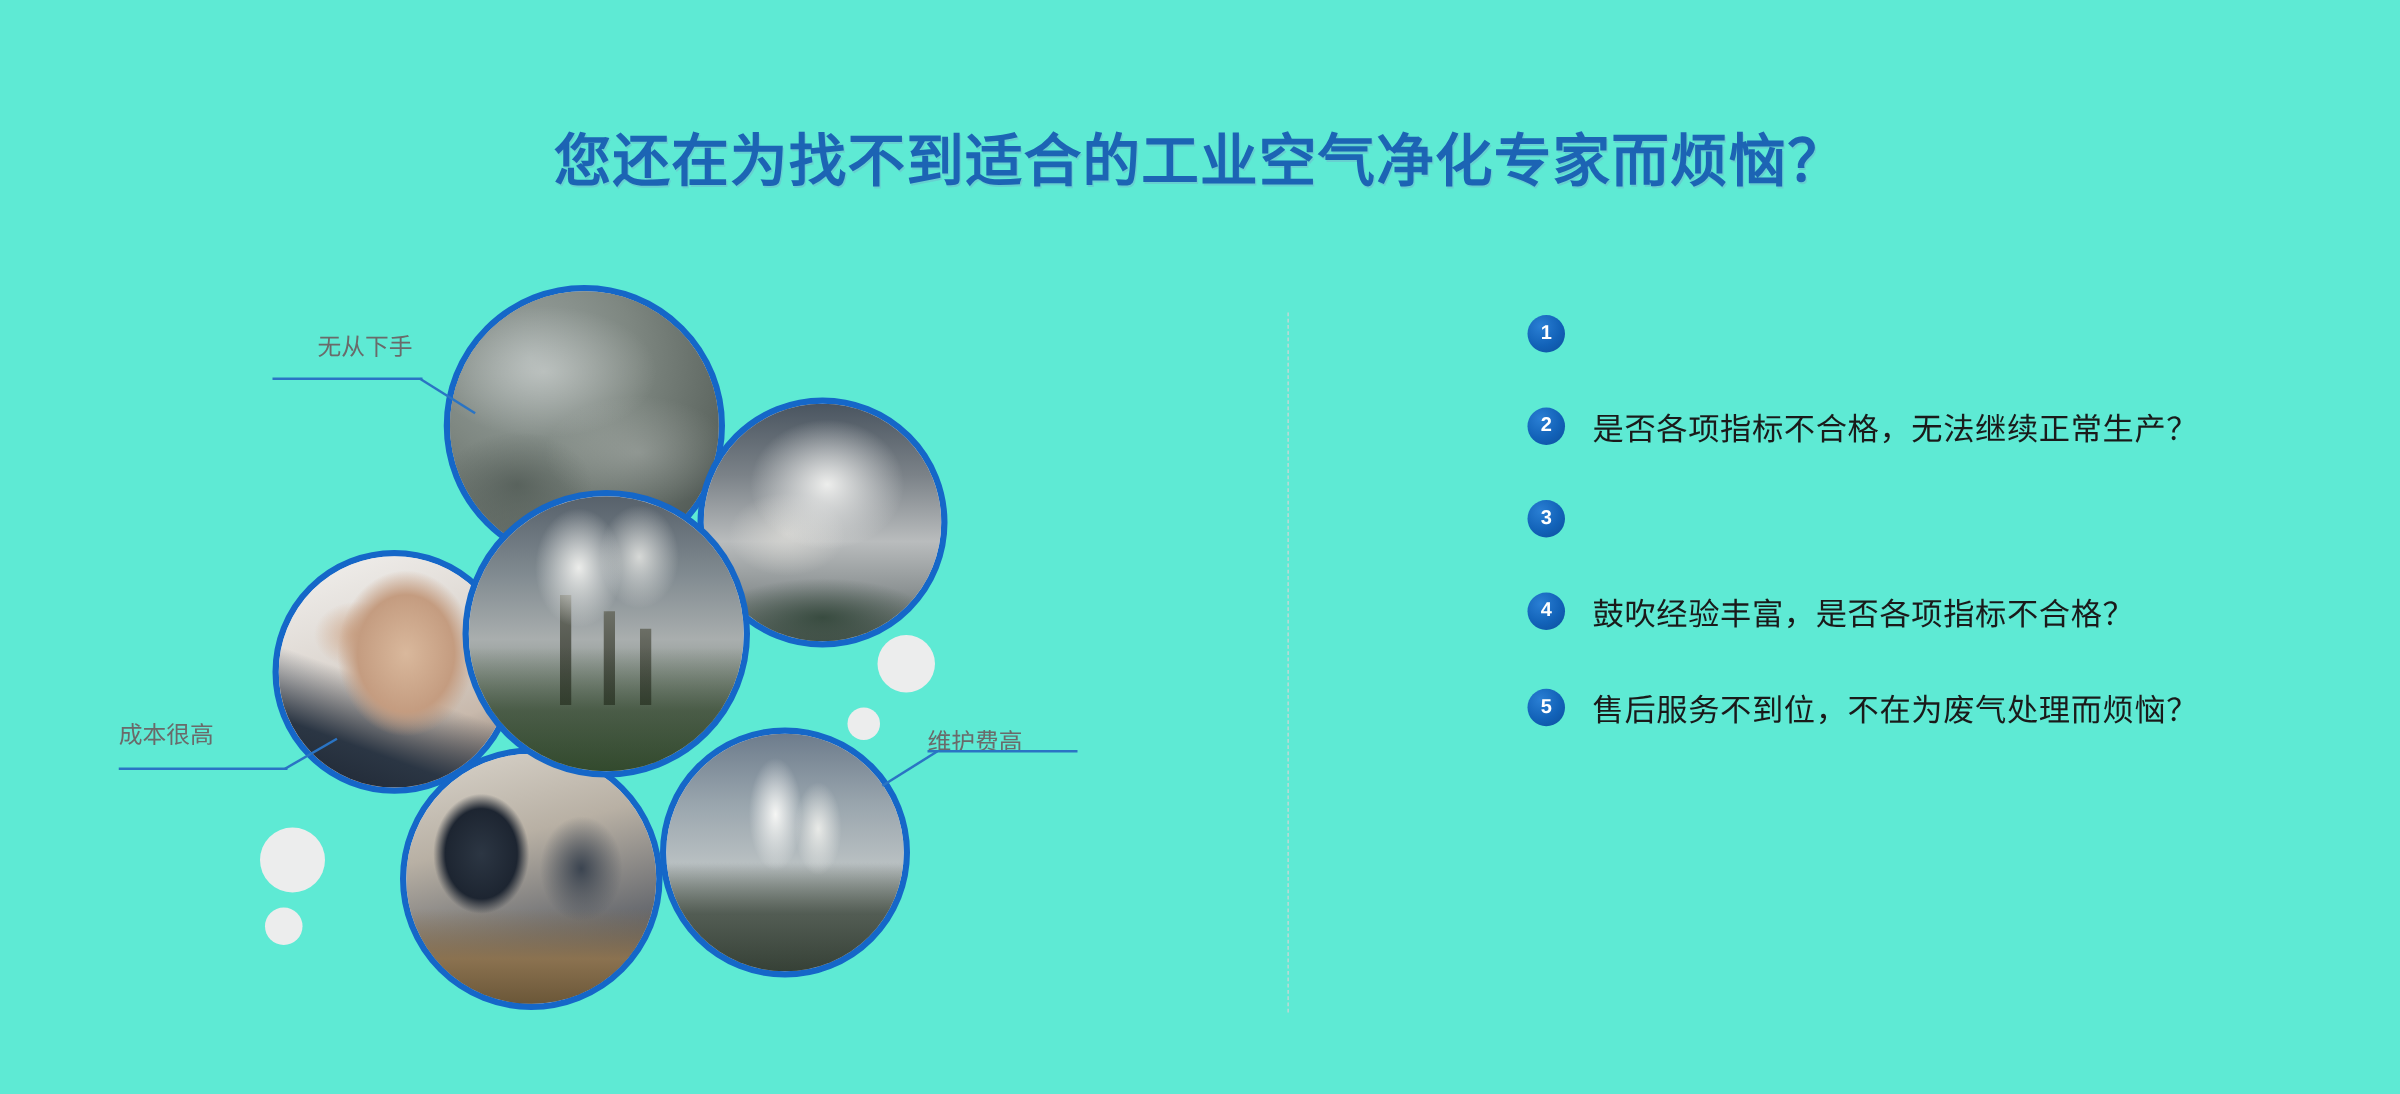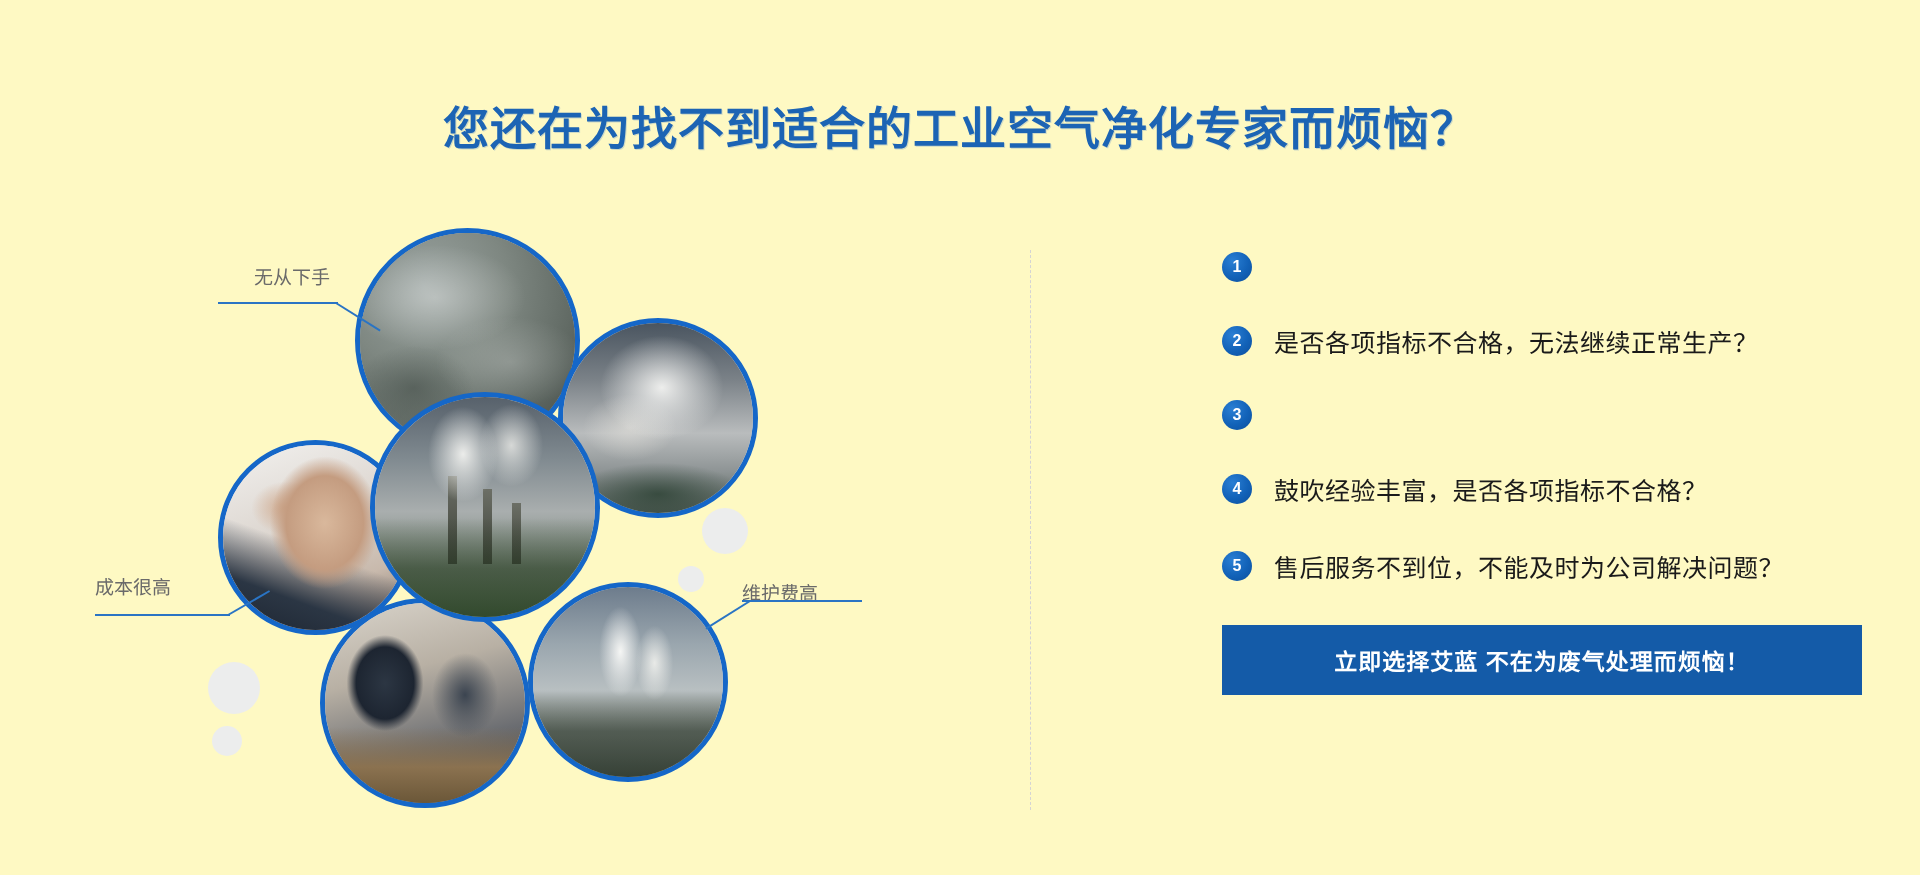--- a/index.html
+++ b/index.html
@@ -10,21 +10,21 @@
     height: 875px;
     overflow: hidden;
     background: #ffffff;
     font-family: "Liberation Sans", "DejaVu Sans", sans-serif;
   }
 
   .page {
     position: relative;
     width: 1920px;
     height: 875px;
-    background: #fef9c3;
+    background: #5eead4;
   }
 
   
   .headline {
     position: absolute;
     top: 92px;
     left: 0;
     width: 1920px;
     text-align: center;
     font-size: 46px;
@@ -361,20 +361,19 @@
       <span class="num">3</span>
     </div>
 
     <div class="qitem">
       <span class="num">4</span>
       <span class="qtext">鼓吹经验丰富，是否各项指标不合格？</span>
     </div>
 
     <div class="qitem">
       <span class="num">5</span>
-      <span class="qtext">售后服务不到位，不能及时为公司解决问题？</span>
-    </div>
-
-    <div class="cta">立即选择艾蓝  不在为废气处理而烦恼！</div>
+      <span class="qtext">售后服务不到位，不在为废气处理而烦恼？</span>
+    </div>
+
 
   </div>
 
 </div>
 
 </body></html>

